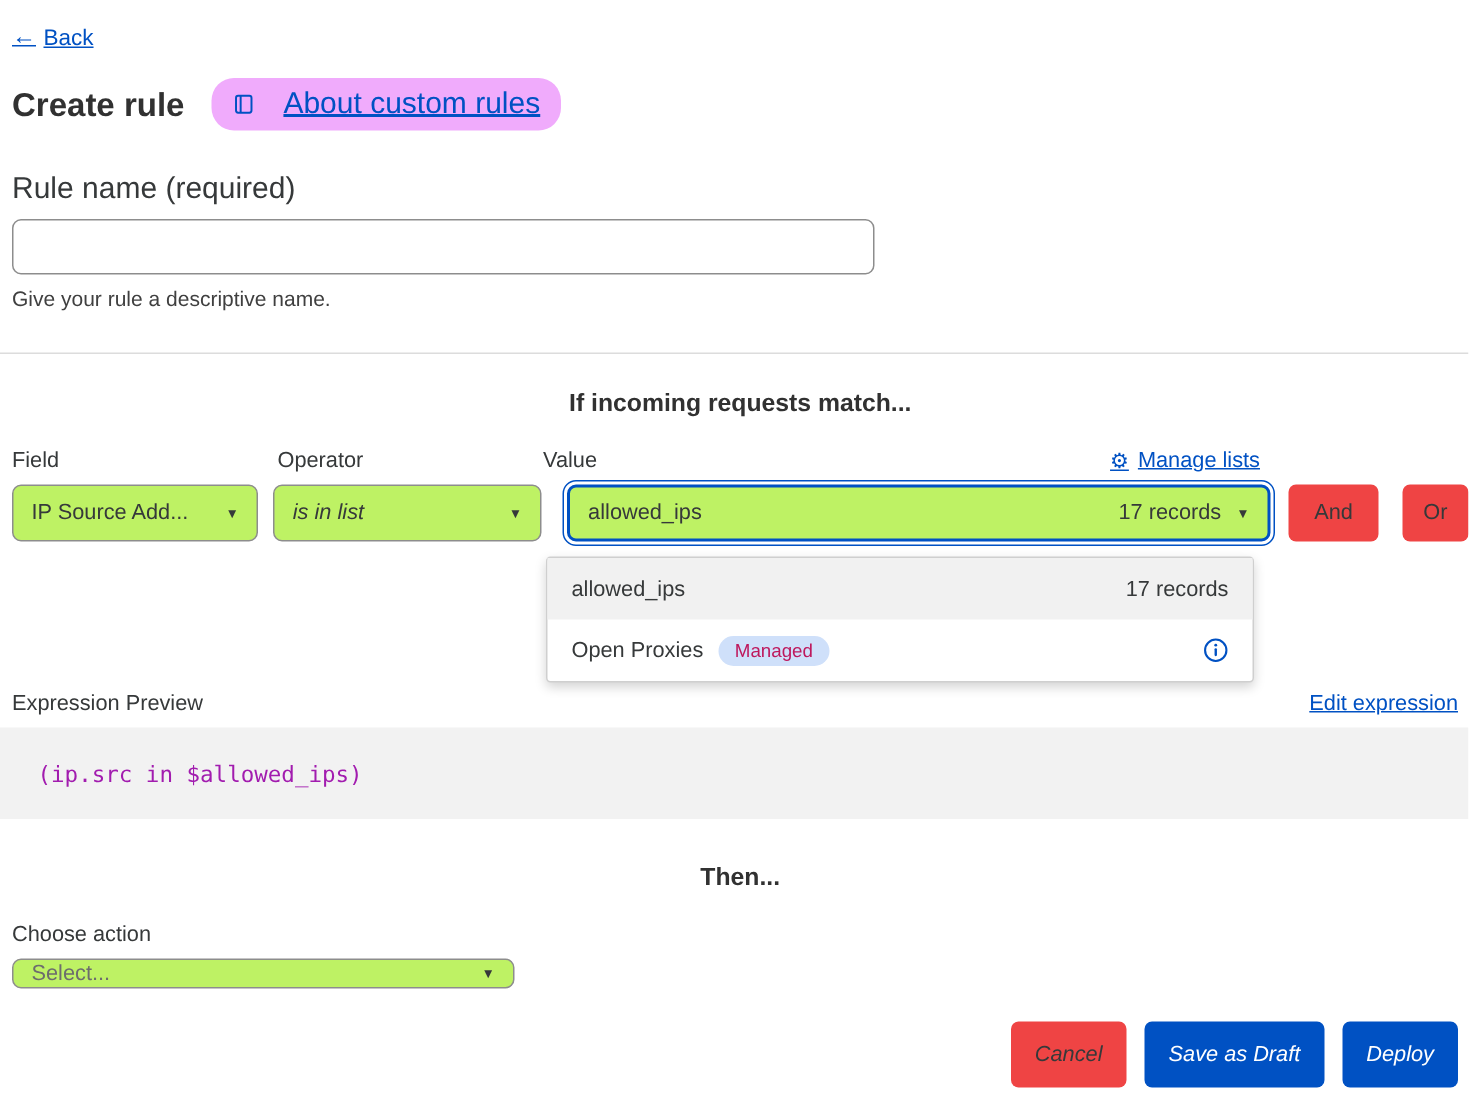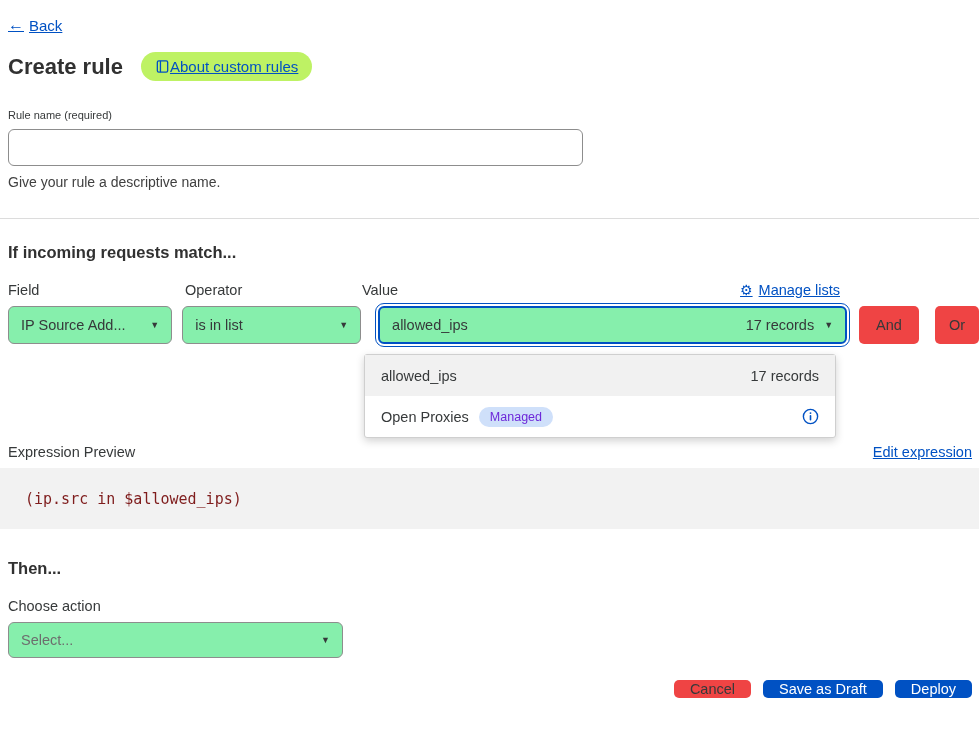--- a/index.html
+++ b/index.html
@@ -15,58 +15,58 @@
   }
   a { color:#0051c3; text-decoration: underline; cursor:pointer; }
 
   .back-row { margin: 16px 0 0 8px; font-size: 15px; }
   .back-link { display:inline-flex; align-items:center; gap:5px; }
   .back-arrow { text-decoration:none; font-size:16px; }
 
   .title-row { margin: 18px 0 0 8px; display:flex; align-items:center; gap:18px; }
   .page-title { font-size: 22px; font-weight: bold; color:#313131; margin:0; }
   .about-pill {
-    display:inline-flex; align-items:center; gap:0;
-    background:#bef264; border-radius: 15px;
-    padding: 6px 14px; font-size: 15px;
+    display:inline-flex; align-items:center; gap:19px;
+    background:#f0abfc; border-radius: 15px;
+    padding: 6px 14px; font-size: 20px;
     color:#0051c3; text-decoration: none; cursor:pointer;
   }
   .about-pill span { color:#0051c3; }
 
-  .field-label { margin: 28px 0 0 8px; font-size: 11px; }
+  .field-label { margin: 28px 0 0 8px; font-size: 20px; }
   .rule-input {
     display:block; margin: 8px 0 0 8px;
     width: 575px; height: 37px;
     border: 1px solid #8d8d8d; border-radius: 6px;
     font-size: 14px; padding: 0 12px;
     font-family: "Liberation Sans", sans-serif;
   }
   .helper { margin: 8px 0 0 8px; font-size: 14px; color:#404040; }
 
   .divider { border:0; border-top:1px solid #dcdcdc; margin: 28px 0 0 0; }
 
-  .section-heading { margin: 24px 0 0 8px; font-size: 16.5px; font-weight: bold; color:#313131; }
+  .section-heading { margin: 24px 0 0 8px; font-size: 16.5px; font-weight: bold; color:#313131;text-align:center; }
 
   .labels-row { margin: 20px 0 0 8px; display:flex; font-size: 14.5px; }
   .labels-row .col-field { width: 177px; }
   .labels-row .col-operator { width: 177px; }
   .labels-row .col-value { width: 478px; display:flex; justify-content:space-between; align-items:center; }
   .manage-link { display:inline-flex; align-items:center; gap:6px; font-size:14.5px; }
   .gear { font-size: 14px; text-decoration:none; }
 
   .controls-row { margin: 8px 0 0 8px; display:flex; align-items:center; position:relative; }
   .select {
-    height: 38px; background:#86efac;
+    height: 38px; background:#bef264;
     border: 1px solid #8d8d8d; border-radius: 6px;
     display:flex; align-items:center; justify-content:space-between;
     padding: 0 12px; font-size: 14.5px; cursor:pointer;
   }
   .select .chev { font-size: 9px; color:#36393a; margin-left:10px; }
   .sel-field { width: 167px; margin-right: 10px; }
-  .sel-operator { width: 182px; margin-right: 17px; }
+  .sel-operator { width: 182px; margin-right: 17px; font-style: italic; }
   .sel-value {
     width: 478px;
     border: 2px solid #0051c3;
     outline: 1px solid #0051c3; outline-offset: 2px;
   }
   .sel-value .right-part { display:flex; align-items:center; }
   .btn {
     border:none; border-radius: 5px; cursor:pointer;
     font-family: "Liberation Sans", sans-serif; font-size: 14.5px;
   }
@@ -82,48 +82,48 @@
     z-index: 10;
   }
   .dd-row {
     height: 41px; padding: 0 16px;
     display:flex; align-items:center; justify-content:space-between;
     font-size: 14.5px; cursor:pointer;
   }
   .dd-row.selected { background:#f1f1f1; }
   .dd-left { display:flex; align-items:center; }
   .managed-badge {
-    margin-left: 10px; background:#cfe0fa; color:#6d28d9;
+    margin-left: 10px; background:#cfe0fa; color:#be185d;
     border-radius: 11px; padding: 3px 11px; font-size: 12.5px;
   }
 
   .expr-row {
     margin: 100px 7px 8px 8px;
     display:flex; justify-content:space-between; align-items:flex-end;
     font-size: 14.5px;
   }
   .code-band {
     width: 979px; height: 61px; background:#f2f2f2;
     display:flex; align-items:center;
   }
   .code-band code {
     margin-left: 25px;
     font-family: "DejaVu Sans Mono", monospace;
-    font-size: 15px; color:#7f1d1d;
+    font-size: 15px; color:#a21caf;
   }
 
   .then-heading { margin: 30px 0 0 8px; }
   .action-label { margin: 20px 0 0 8px; font-size: 14.5px; }
-  .sel-action { width: 335px; height: 36px; margin: 8px 0 0 8px; color:#6d6d6d; }
+  .sel-action { width: 335px; height: 20px; margin: 8px 0 0 8px; color:#6d6d6d; }
 
   .footer {
     display:flex; justify-content:flex-end; gap: 12px;
     margin: 22px 7px 0 0;
   }
-  .footer .btn { height: 18px; padding: 0 16px; }
+  .footer .btn { height: 44px; padding: 0 16px; font-style: italic; }
 </style>
 </head>
 <body>
 
 <div class="back-row">
   <a class="back-link">
     <span class="back-arrow">←</span>
       <span>Back</span>
   </a>
 </div>

